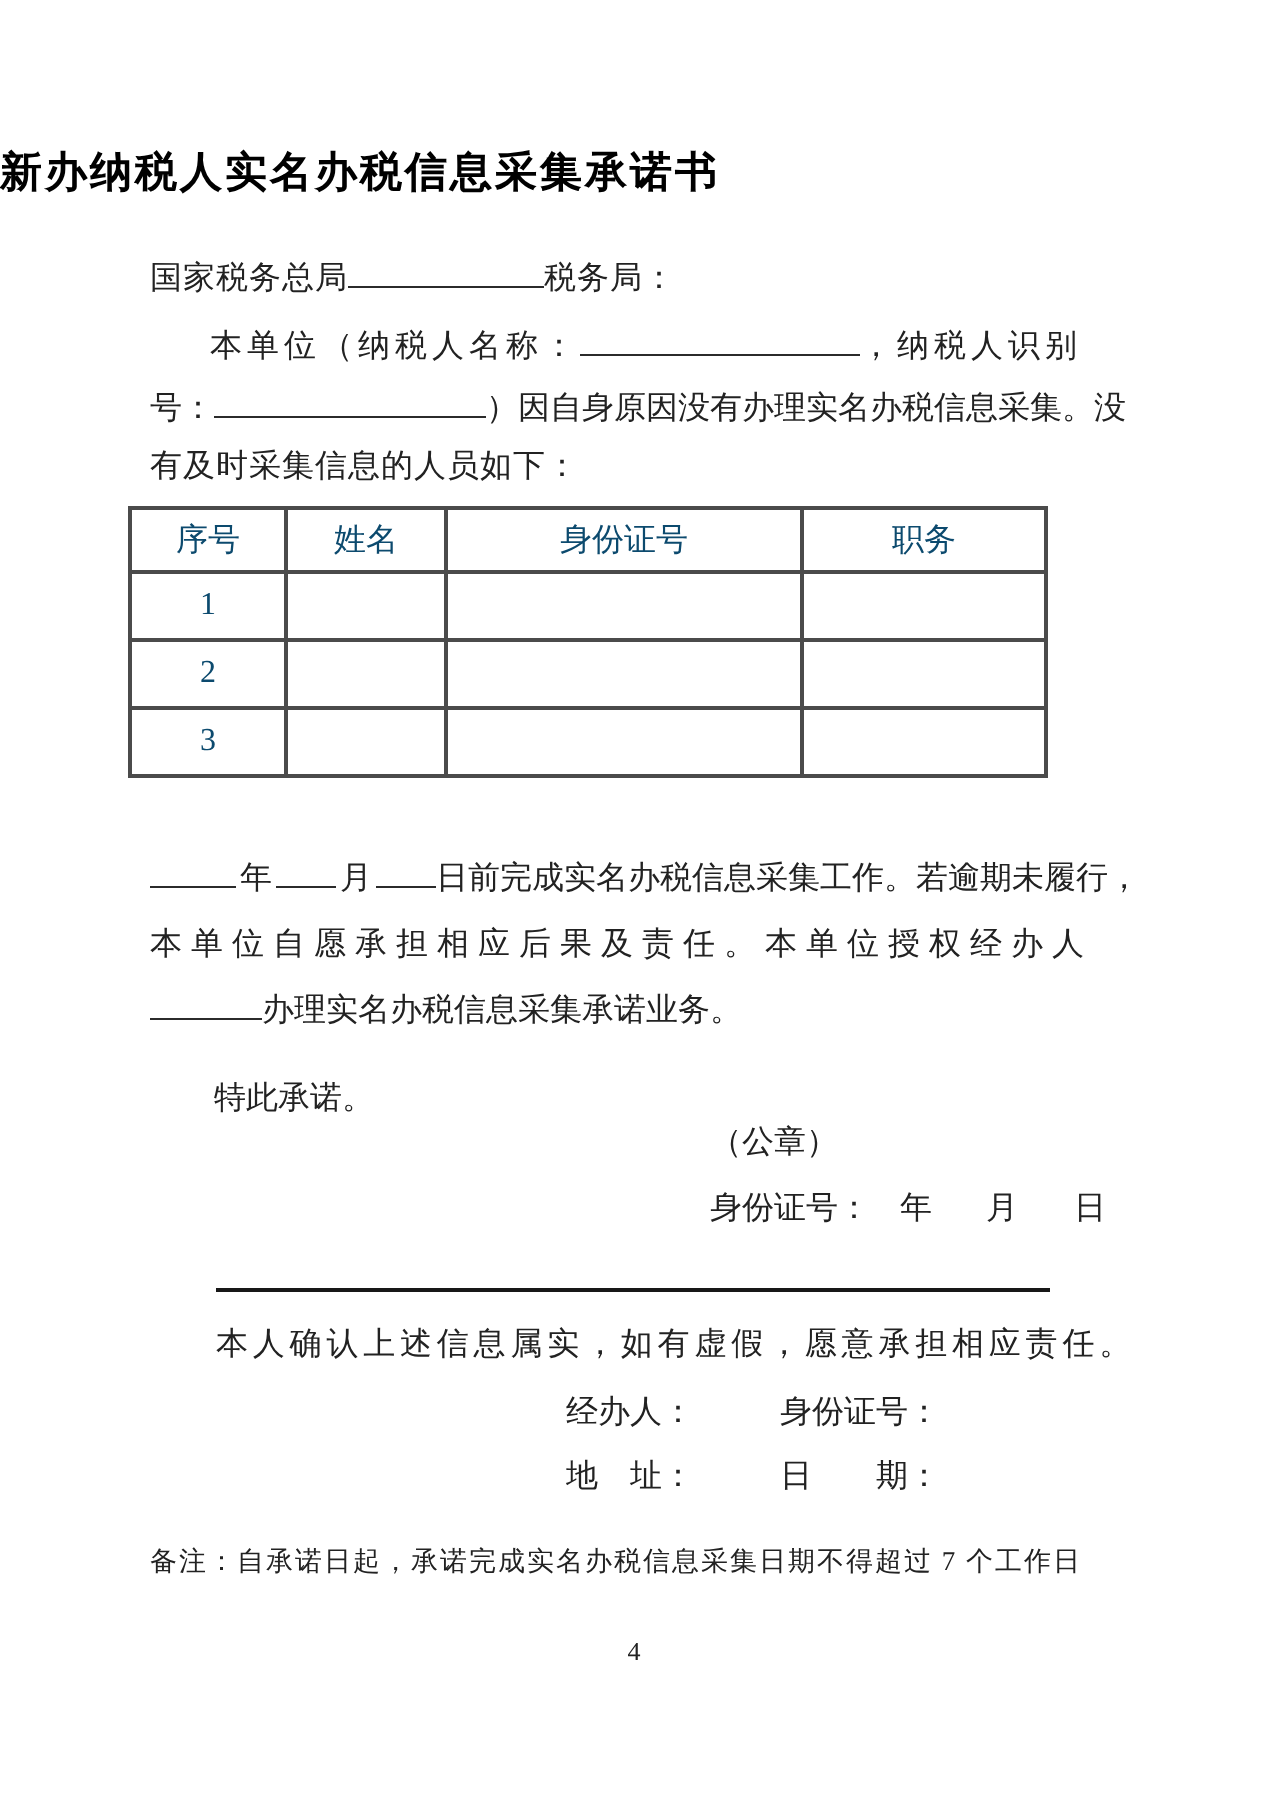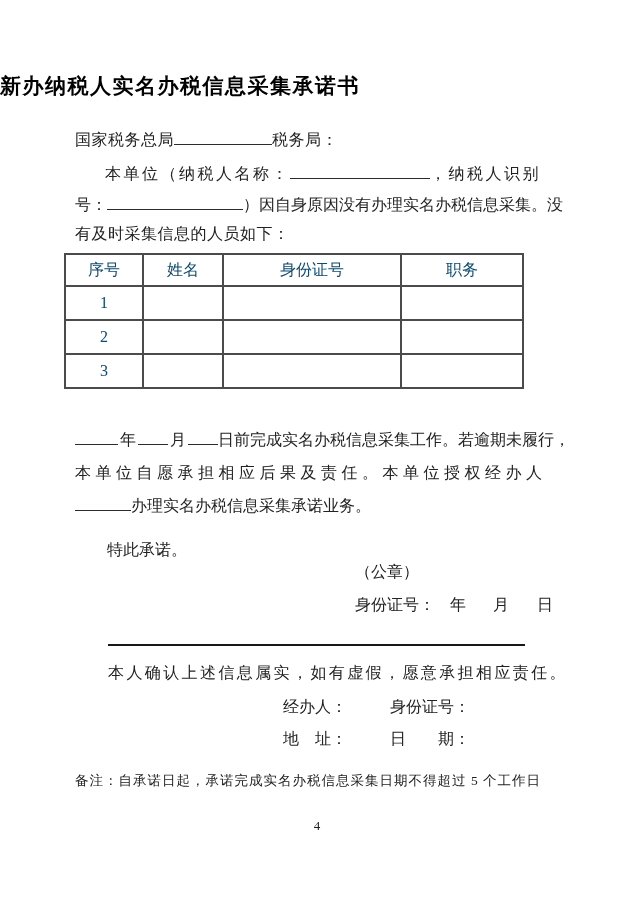--- a/index.html
+++ b/index.html
@@ -145,17 +145,17 @@
   <div class="line sp24" style="top:663px; left:108px;">本人确认上述信息属实，如有虚假，愿意承担相应责任。</div>
   <div>
     <span class="line abs-label" style="top:697px; left:283px;">经办人：</span>
     <span class="line abs-label" style="top:697px; left:390px;">身份证号：</span>
   </div>
   <div>
     <span class="line abs-label" style="top:729px; left:283px;">地　址：</span>
     <span class="line abs-label" style="top:729px; left:390px;">日　　期：</span>
   </div>
 
-  <div class="note">备注：自承诺日起，承诺完成实名办税信息采集日期不得超过 5 个工作日</div>
+  <div class="note">备注：自承诺日起，承诺完成实名办税信息采集日期不得超过 7 个工作日</div>
 
   <div class="page-number">4</div>
 
 </div>
 
 </body></html>

